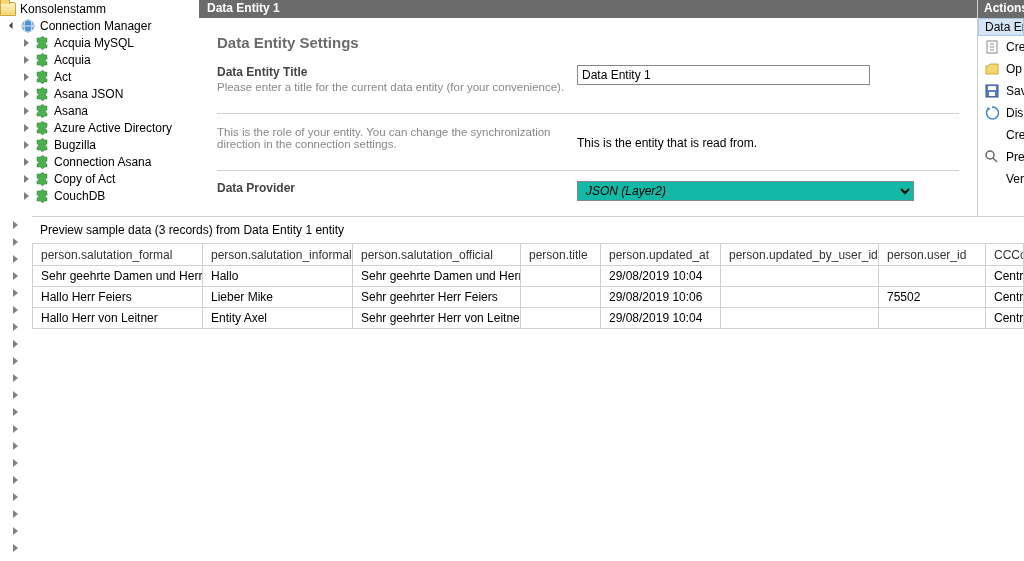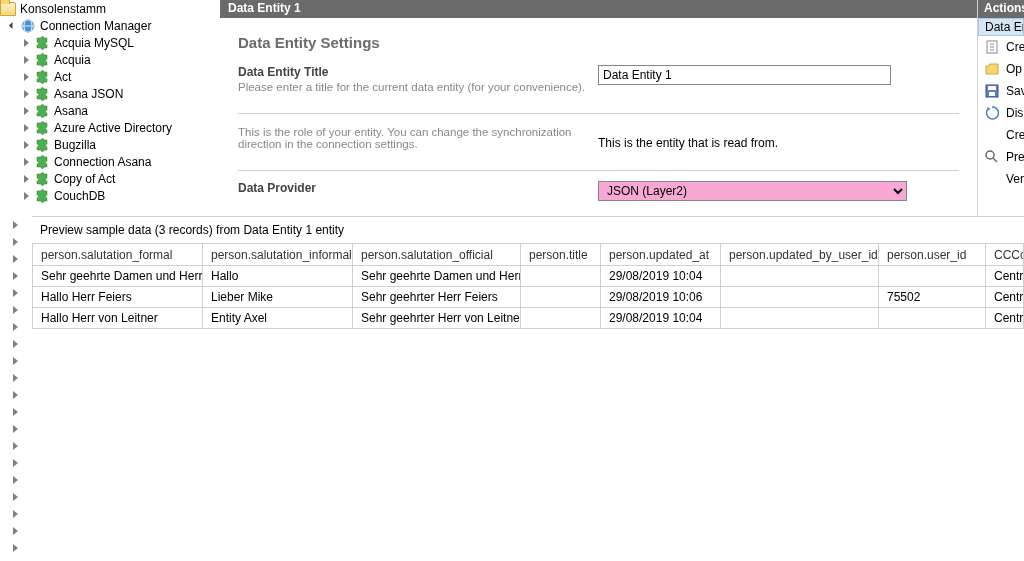--- a/index.html
+++ b/index.html
@@ -14,33 +14,33 @@
     .expander.open::before { content: ""; display: block; border-left: 5px solid #404040; border-top: 5px solid transparent; transform: rotate(45deg); }
     .expander.closed::before { content: ""; display: block; border-left: 5px solid #808080; border-top: 4px solid transparent; border-bottom: 4px solid transparent; }
     .folder-icon { width: 16px; height: 14px; background: linear-gradient(#fdf0c7, #f5d673); border: 1px solid #c9a635; border-radius: 2px 2px 0 0; margin-right: 4px; position: relative; }
     .folder-icon::before { content: ""; position: absolute; top: -4px; left: -1px; width: 8px; height: 4px; background: #f5d673; border: 1px solid #c9a635; border-bottom: none; border-radius: 2px 2px 0 0; }
     .conn-icon { width: 16px; height: 16px; margin-right: 4px; position: relative; display: inline-flex; align-items: center; justify-content: center; }
     .conn-icon svg { width: 16px; height: 16px; }
     .puzzle-icon { width: 16px; height: 16px; margin-right: 4px; display: inline-flex; align-items: center; justify-content: center; }
     .puzzle-icon svg { width: 14px; height: 14px; }
     .tree-label { font-size: 12px; }
     
-    .main-panel { position: absolute; left: 220px; top: 0; right: 47px; height: 216px; background: #fff; }
+    .main-panel { position: absolute; left: 199px; top: 0; right: 47px; height: 216px; background: #fff; }
     .main-header { background: #6b6b6b; color: #fff; height: 18px; padding: 1px 8px; font-weight: bold; font-size: 12px; }
     .settings-area { padding: 16px 18px 0 18px; background: #fff; }
     .settings-title { color: #6b6b6b; font-size: 15px; font-weight: bold; margin-bottom: 14px; }
     .setting-row { display: flex; border-bottom: 1px solid #d0d0d0; padding-bottom: 20px; margin-bottom: 10px; min-height: 40px; }
     .setting-row.last { border-bottom: none; margin-bottom: 0; padding-bottom: 0; }
     .setting-left { width: 360px; }
     .setting-label { font-weight: bold; color: #444; font-size: 12px; }
     .setting-desc { color: #888; font-size: 11.5px; margin-top: 2px; }
     .setting-right { flex: 1; }
     .text-input { width: 293px; height: 20px; border: 1px solid #828790; padding: 2px 4px; font-size: 12px; font-family: inherit; }
     .readonly-text { color: #000; font-size: 12px; padding-top: 12px; }
-    .select-input { width: 309px; height: 20px; border: 1px solid #828790; padding: 1px 4px; font-size: 12px; font-family: inherit; background: #f9a8d4; }
+    .select-input { width: 337px; height: 20px; border: 1px solid #828790; padding: 1px 4px; font-size: 12px; font-family: inherit; background: #14b8a6; font-style: italic; }
     
     .actions-panel { position: absolute; right: 0; top: 0; width: 47px; height: 216px; background: #fff; border-left: 1px solid #d0d0d0; overflow: hidden; }
     .actions-header { background: #6b6b6b; color: #fff; height: 18px; padding: 1px 6px; font-weight: bold; font-size: 12px; }
     .actions-sub { background: #d6e5f3; border: 1px solid #a9c7e8; height: 18px; padding: 1px 6px; font-size: 12px; overflow: hidden; white-space: nowrap; }
     .action-item { display: flex; align-items: center; height: 22px; padding: 2px 6px; cursor: pointer; white-space: nowrap; overflow: hidden; }
     .action-icon { width: 16px; height: 16px; margin-right: 6px; display: inline-flex; align-items: center; justify-content: center; flex-shrink: 0; }
     .action-label { font-size: 12px; }
     
     .preview-panel { position: absolute; left: 32px; top: 216px; right: 0; bottom: 0; background: #fff; border-top: 1px solid #d0d0d0; }
     .preview-header { padding: 6px 8px; font-size: 12px; }

